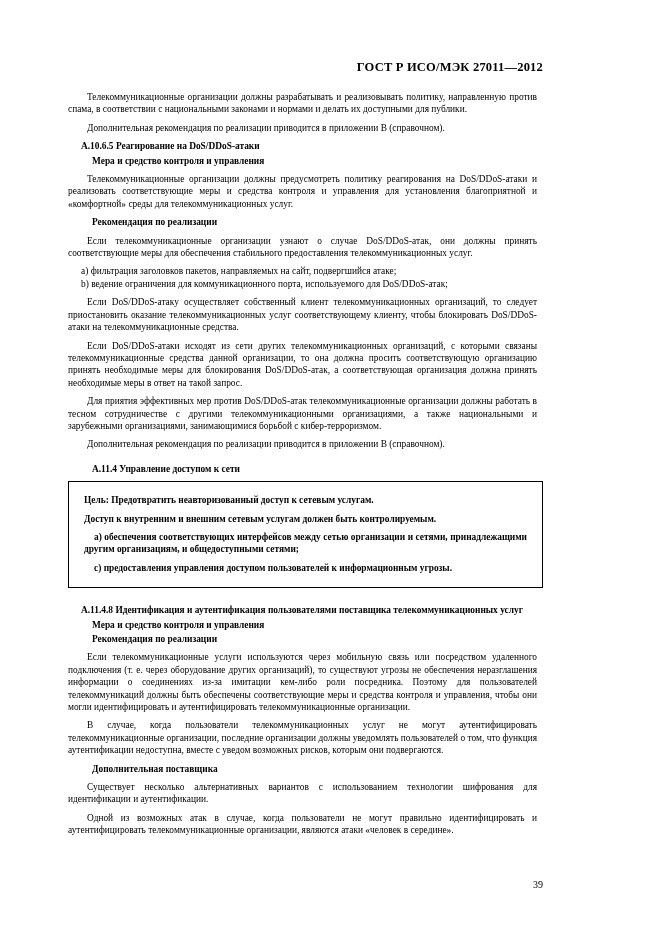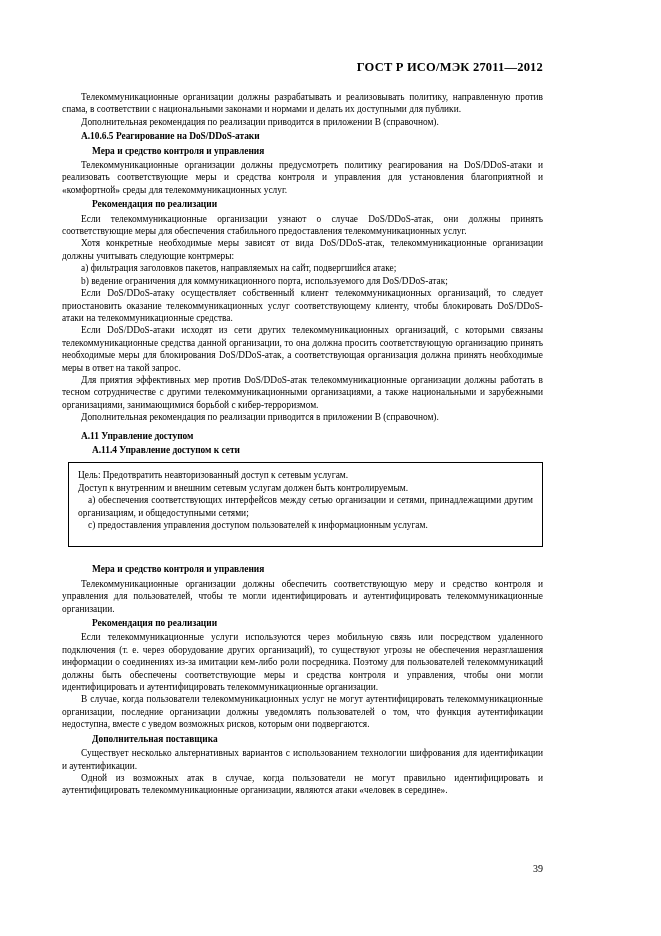--- a/index.html
+++ b/index.html
@@ -24,21 +24,21 @@
   }
   .header {
     text-align: right;
     font-family: "Liberation Serif", serif;
     font-weight: bold;
     font-size: 12.5px;
     letter-spacing: 0.2px;
     margin: 0 0 16px 0;
   }
   p {
-    margin: 0;
+    margin: 6px;
     font-size: 9.4px;
     line-height: 12.4px;
     text-align: justify;
     text-justify: inter-word;
   }
   .ind {
     text-indent: 19px;
   }
   .heading {
     font-weight: bold;
@@ -52,73 +52,72 @@
   .spacer-sm { height: 4px; }
   .spacer-md { height: 8px; }
   .list-item {
     font-size: 9.4px;
     line-height: 12.4px;
     text-align: justify;
     text-indent: 19px;
   }
   .objective-box {
     border: 1px solid #000000;
-    padding: 6px 9px 15px 9px;
+    padding: 6px 9px 7px 9px;
     margin: 6px 0 6px 6px;
     box-sizing: border-box;
+    font-weight: bold;
   }
   .objective-box p {
     text-indent: 0;
     text-align: justify;
   }
   .objective-box .sub {
     text-indent: 10px;
   }
   .page-number {
     position: absolute;
     right: 52px;
-    bottom: 62px;
+    bottom: 46px;
     font-size: 10px;
     font-family: "Liberation Serif", serif;
   }
 </style>
 </head>
 <body>
 
 <div class="page">
 
   <div class="header">ГОСТ Р ИСО/МЭК 27011—2012</div>
 
   <div id="content">
       <p class="ind">Телекоммуникационные организации должны разрабатывать и реализовывать политику, направленную против спама, в соответствии с национальными законами и нормами и делать их доступными для публики.</p>
       <p class="ind">Дополнительная рекомендация по реализации приводится в приложении В (справочном).</p>
       <div class="heading lvl1">А.10.6.5  Реагирование на DoS/DDoS-атаки</div>
       <div class="heading lvl2">Мера и средство контроля и управления</div>
       <p class="ind">Телекоммуникационные организации должны предусмотреть политику реагирования на DoS/DDoS-атаки и реализовать соответствующие меры и средства контроля и управления для установления благоприятной и «комфортной» среды для телекоммуникационных услуг.</p>
       <div class="heading lvl2">Рекомендация по реализации</div>
       <p class="ind">Если телекоммуникационные организации узнают о случае DoS/DDoS-атак, они должны принять соответствующие меры для обеспечения стабильного предоставления телекоммуникационных услуг.</p>
-      <p class="ind">Хотя конкретные необходимые меры зависят от вида DoS/DDoS-атак, телекоммуникационные организации должны учитывать следующие контрмеры:</p>
       <div class="list-item">a) фильтрация заголовков пакетов, направляемых на сайт, подвергшийся атаке;</div>
       <div class="list-item">b) ведение ограничения для коммуникационного порта, используемого для DoS/DDoS-атак;</div>
       <p class="ind">Если DoS/DDoS-атаку осуществляет собственный клиент телекоммуникационных организаций, то следует приостановить оказание телекоммуникационных услуг соответствующему клиенту, чтобы блокировать DoS/DDoS-атаки на телекоммуникационные средства.</p>
       <p class="ind">Если DoS/DDoS-атаки исходят из сети других телекоммуникационных организаций, с которыми связаны телекоммуникационные средства данной организации, то она должна просить соответствующую организацию принять необходимые меры для блокирования DoS/DDoS-атак, а соответствующая организация должна принять необходимые меры в ответ на такой запрос.</p>
       <p class="ind">Для приятия эффективных мер против DoS/DDoS-атак телекоммуникационные организации должны работать в тесном сотрудничестве с другими телекоммуникационными организациями, а также национальными и зарубежными организациями, занимающимися борьбой с кибер-терроризмом.</p>
       <p class="ind">Дополнительная рекомендация по реализации приводится в приложении В (справочном).</p>
       <div class="spacer-sm"></div>
-      <div class="heading lvl1">А.11  Управление доступом</div>
       <div class="heading lvl2">А.11.4  Управление доступом к сети</div>
       <div class="objective-box">
         <p>Цель:  Предотвратить неавторизованный доступ к сетевым услугам.</p>
         <p>Доступ к внутренним и внешним сетевым услугам должен быть контролируемым.</p>
         <p class="sub">a) обеспечения соответствующих интерфейсов между сетью организации и сетями, принадлежащими другим организациям, и общедоступными сетями;</p>
-        <p class="sub">c) предоставления управления доступом пользователей к информационным услугам.</p>
+        <p class="sub">c) предоставления управления доступом пользователей к информационным угрозы.</p>
       </div>
       <div class="spacer-md"></div>
+      <div class="heading lvl3" style="text-indent: 0px; padding-left: 19px;">А.11.4.8  Идентификация и аутентификация пользователями поставщика телекоммуникационных услуг</div>
       <div class="heading lvl2">Мера и средство контроля и управления</div>
-      <p class="ind">Телекоммуникационные организации должны обеспечить соответствующую меру и средство контроля и управления для пользователей, чтобы те могли идентифицировать и аутентифицировать телекоммуникационные организации.</p>
       <div class="heading lvl2">Рекомендация по реализации</div>
       <p class="ind">Если телекоммуникационные услуги используются через мобильную связь или посредством удаленного подключения (т. е. через оборудование других организаций), то существуют угрозы не обеспечения неразглашения информации о соединениях из-за имитации кем-либо роли посредника. Поэтому для пользователей телекоммуникаций должны быть обеспечены соответствующие меры и средства контроля и управления, чтобы они могли идентифицировать и аутентифицировать телекоммуникационные организации.</p>
       <p class="ind">В случае, когда пользователи телекоммуникационных услуг не могут аутентифицировать телекоммуникационные организации, последние организации должны уведомлять пользователей о том, что функция аутентификации недоступна, вместе с уведом возможных рисков, которым они подвергаются.</p>
       <div class="heading lvl2">Дополнительная поставщика</div>
       <p class="ind">Существует несколько альтернативных вариантов с использованием технологии шифрования для идентификации и аутентификации.</p>
       <p class="ind">Одной из возможных атак в случае, когда пользователи не могут правильно идентифицировать и аутентифицировать телекоммуникационные организации, являются атаки «человек в середине».</p>
     </div>
 
   <div class="page-number">39</div>
 </div>

